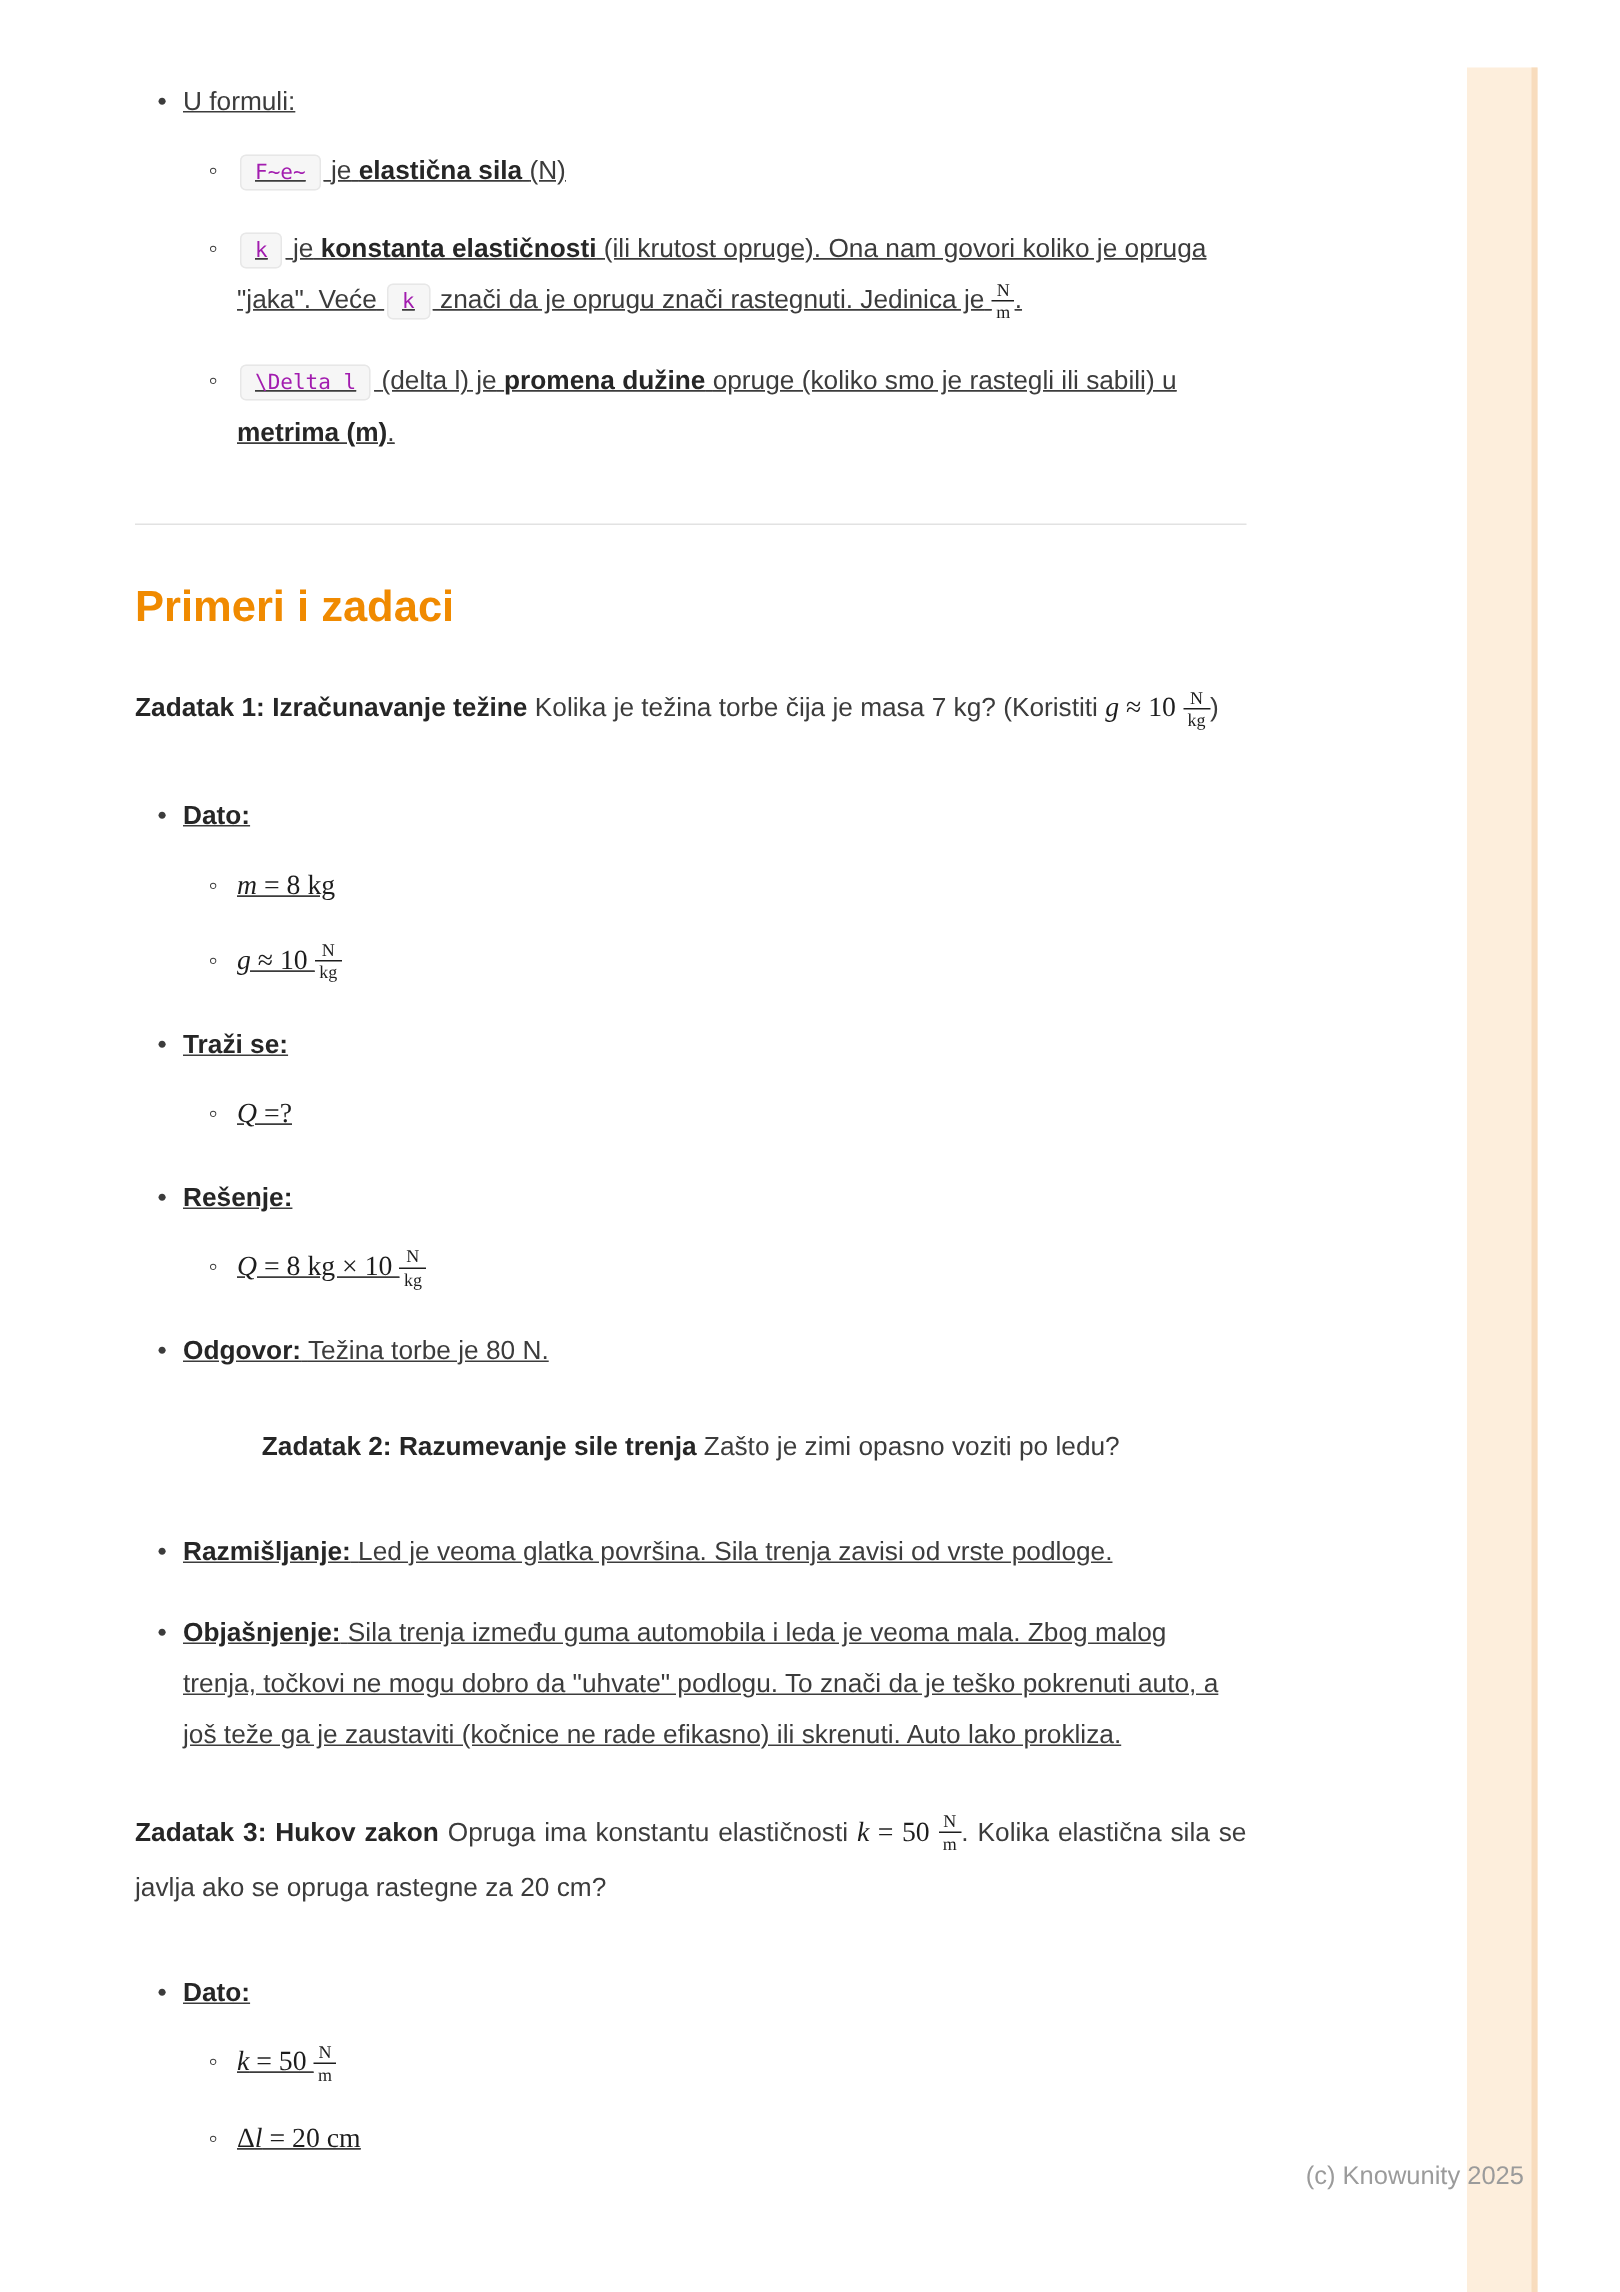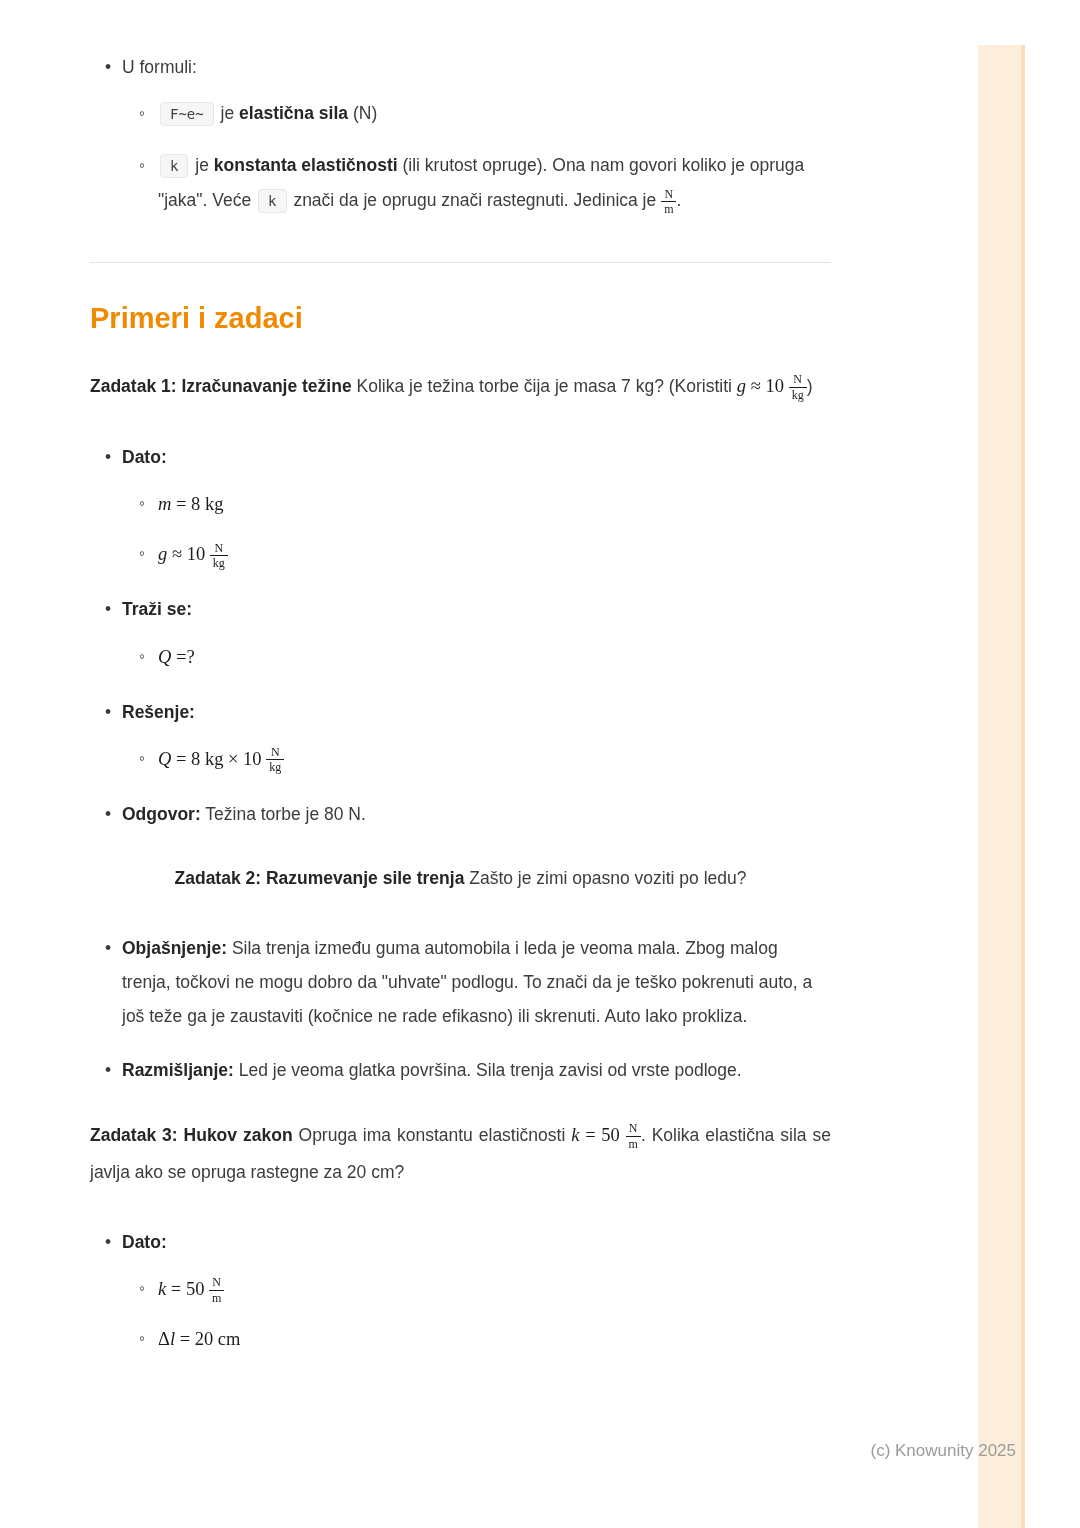--- a/index.html
+++ b/index.html
@@ -30,34 +30,34 @@
   .content {
     position: absolute;
     left: 90px; top: 50px;
     width: 741px;
     line-height: 1.95;
   }
   p, ul, h2 { margin: 0; padding: 0; }
   .b { font-weight: bold; color: #262626; }
 
   
-  ul { list-style: none; }
+  ul { list-style: none; text-decoration: underline; }
   .l1 { padding-left: 15px; margin-bottom: 30px; }
   .l1 > li { position: relative; padding-left: 17px; margin-bottom: 20px; }
   .l1 > li::before { content: "•"; position: absolute; left: 0; top: 0; color: #3c3c3c; }
   .l2 { padding-left: 17px; margin-top: 12px; }
   .l2 > li { position: relative; padding-left: 19px; margin-bottom: 14px; }
   .l2 > li::before { content: "◦"; position: absolute; left: 0; top: 0; color: #3c3c3c; }
   .formula-list .l2 > li { margin-bottom: 18px; }
 
   
   .code {
     font-family: "DejaVu Sans Mono", monospace;
     font-size: 14px;
-    color: #404040;
+    color: #a21caf;
     background: #f6f6f6;
     border: 1px solid #e7e7e7;
     border-radius: 4px;
     padding: 3px 9px;
     margin: 0 2px;
     white-space: nowrap;
   }
 
   
   .math { font-family: "Liberation Serif", serif; font-size: 18.5px; color: #1d1d1d; }
@@ -104,20 +104,27 @@
         </li>
         <li>
           <code class="code">k</code>
           <span>je</span>
           <span class="b">konstanta elastičnosti</span>
           <span>(ili krutost opruge). Ona nam govori koliko je opruga "jaka". Veće</span>
           <code class="code">k</code>
           <span>znači da je oprugu znači rastegnuti. Jedinica je</span>
           <span class="math"><span class="frac"><span class="num">N</span><span class="den">m</span></span></span><span>.</span>
         </li>
+        <li>
+          <code class="code">\Delta l</code>
+          <span>(delta l) je</span>
+          <span class="b">promena dužine</span>
+          <span>opruge (koliko smo je rastegli ili sabili) u</span>
+          <span class="b">metrima (m)</span><span>.</span>
+        </li>
       </ul>
     </li>
   </ul>
 
   <hr class="divider">
 
   <h2 class="section-heading">Primeri i zadaci</h2>
 
   <p class="para justify">
     <span class="b">Zadatak 1: Izračunavanje težine</span>
@@ -159,26 +166,26 @@
     </li>
   </ul>
 
   <p class="para">
     <span class="b">Zadatak 2: Razumevanje sile trenja</span>
     <span>Zašto je zimi opasno voziti po ledu?</span>
   </p>
 
   <ul class="l1">
     <li>
+      <span class="b">Razmišljanje:</span>
+      <span>Led je veoma glatka površina. Sila trenja zavisi od vrste podloge.</span>
+    </li>
+    <li>
       <span class="b">Objašnjenje:</span>
       <span>Sila trenja između guma automobila i leda je veoma mala. Zbog malog trenja, točkovi ne mogu dobro da "uhvate" podlogu. To znači da je teško pokrenuti auto, a još teže ga je zaustaviti (kočnice ne rade efikasno) ili skrenuti. Auto lako prokliza.</span>
-    </li>
-    <li>
-      <span class="b">Razmišljanje:</span>
-      <span>Led je veoma glatka površina. Sila trenja zavisi od vrste podloge.</span>
     </li>
   </ul>
 
   <p class="para justify">
     <span class="b">Zadatak 3: Hukov zakon</span>
     <span>Opruga ima konstantu elastičnosti</span>
     <span class="math"><span class="mvar">k</span><span> = 50 </span><span class="frac"><span class="num">N</span><span class="den">m</span></span></span><span>.</span>
     <span>Kolika elastična sila se javlja ako se opruga rastegne za 20 cm?</span>
   </p>
 

